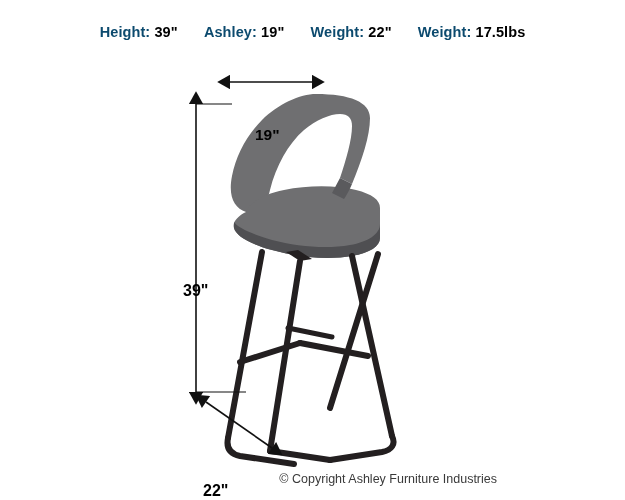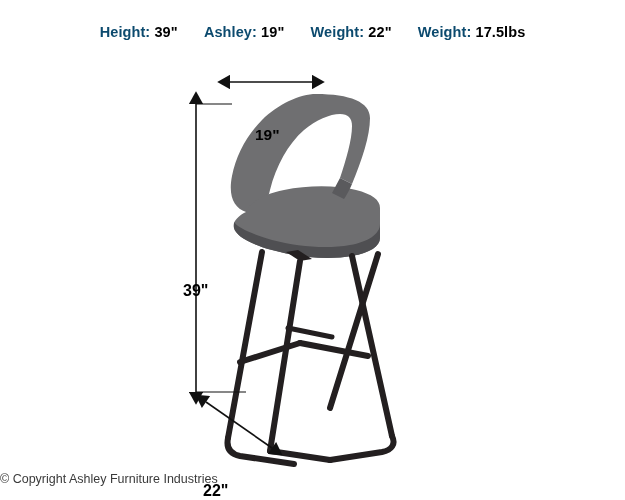--- a/index.html
+++ b/index.html
@@ -68,21 +68,21 @@
   .dim-width  { top: 70px;  left: 255px; }
   .dim-height { top: 226px; left: 183px; font-size: 16px; }
   .dim-depth  { top: 426px; left: 203px; font-size: 16px; }
 
   
   .copyright {
     position: absolute;
     bottom: 14px;
     left: 0;
     width: 497px;
-    text-align: left;
+    text-align: right;
     font-size: 12.5px;
     color: #3a3a3a;
   }
 </style>
 </head>
 <body>
 
 <div class="page">
 
   <div class="spec-bar">

